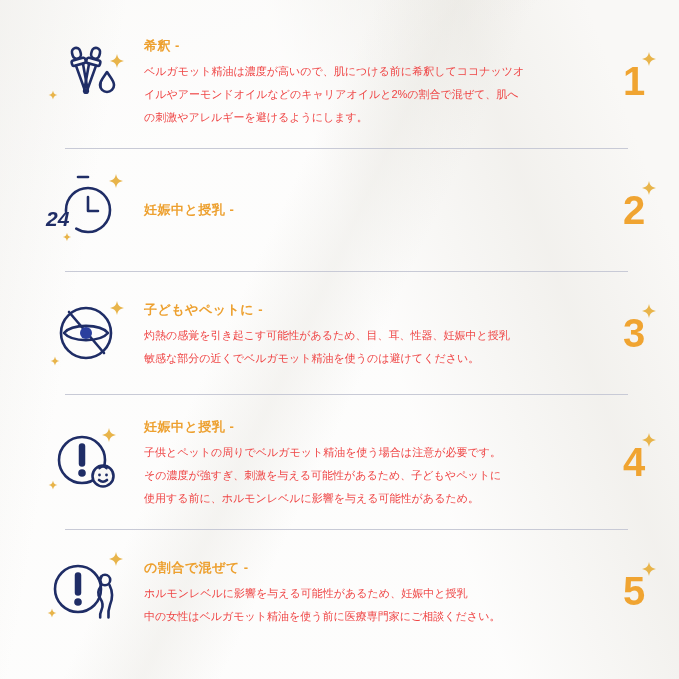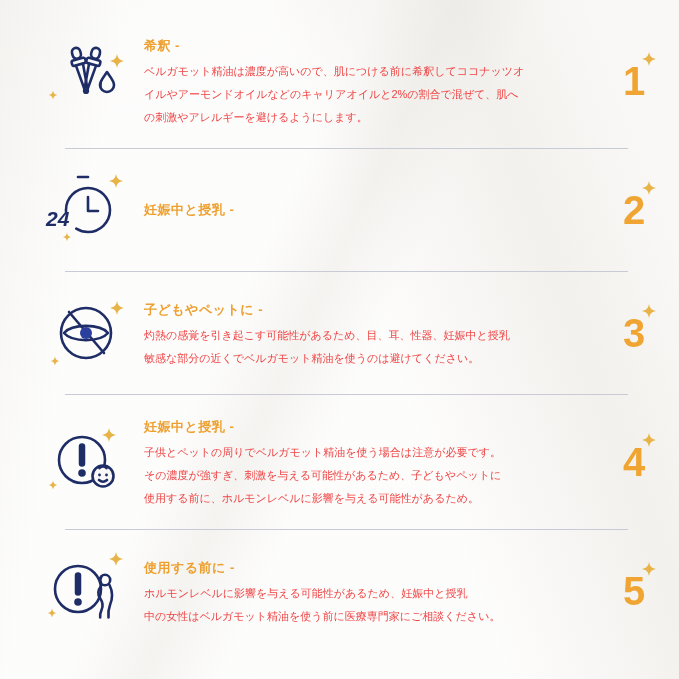--- a/index.html
+++ b/index.html
@@ -181,21 +181,21 @@
           <path d="M65.5,36 C68.5,42 68.5,50 66,56 C64.5,60 64,64 64.5,68.5"></path>
           <path d="M57,37 C54,41 53.5,45.5 56,49 C59,53.5 59.5,57 57.5,61 C56,64.5 55.8,66.5 56.2,68.5"></path>
         </g>
         <path d="M34,26.5 L34,43.5" stroke="#1f2d66" stroke-width="6.5" stroke-linecap="round" fill="none"></path>
         <circle cx="34" cy="53" r="3.8" fill="#1f2d66"></circle>
         <path transform="translate(72,10)" fill="#E8B44A" d="M0,-7 C1.2,-2.2 2.2,-1.2 7,0 C2.2,1.2 1.2,2.2 0,7 C-1.2,2.2 -2.2,1.2 -7,0 C-2.2,-1.2 -1.2,-2.2 0,-7 Z"></path>
         <path transform="translate(8,64) scale(0.65)" fill="#E8B44A" d="M0,-7 C1.2,-2.2 2.2,-1.2 7,0 C2.2,1.2 1.2,2.2 0,7 C-1.2,2.2 -2.2,1.2 -7,0 C-2.2,-1.2 -1.2,-2.2 0,-7 Z"></path>
       </svg>
     </div>
     <div class="text-col">
-      <h3 class="title">使用する前に -</h3>
+      <h3 class="title">の割合で混ぜて -</h3>
       <p class="body">ホルモンレベルに影響を与える可能性があるため、妊娠中と授乳
 中の女性はベルガモット精油を使う前に医療専門家にご相談ください。</p>
     </div>
     <div class="num-col">
       <span class="number"><span>5</span>
         <svg class="spark" width="16" height="16" viewBox="-8 -8 16 16">
           <path fill="#E8B44A" d="M0,-7 C1.2,-2.2 2.2,-1.2 7,0 C2.2,1.2 1.2,2.2 0,7 C-1.2,2.2 -2.2,1.2 -7,0 C-2.2,-1.2 -1.2,-2.2 0,-7 Z"></path>
         </svg>
       </span>
     </div>

